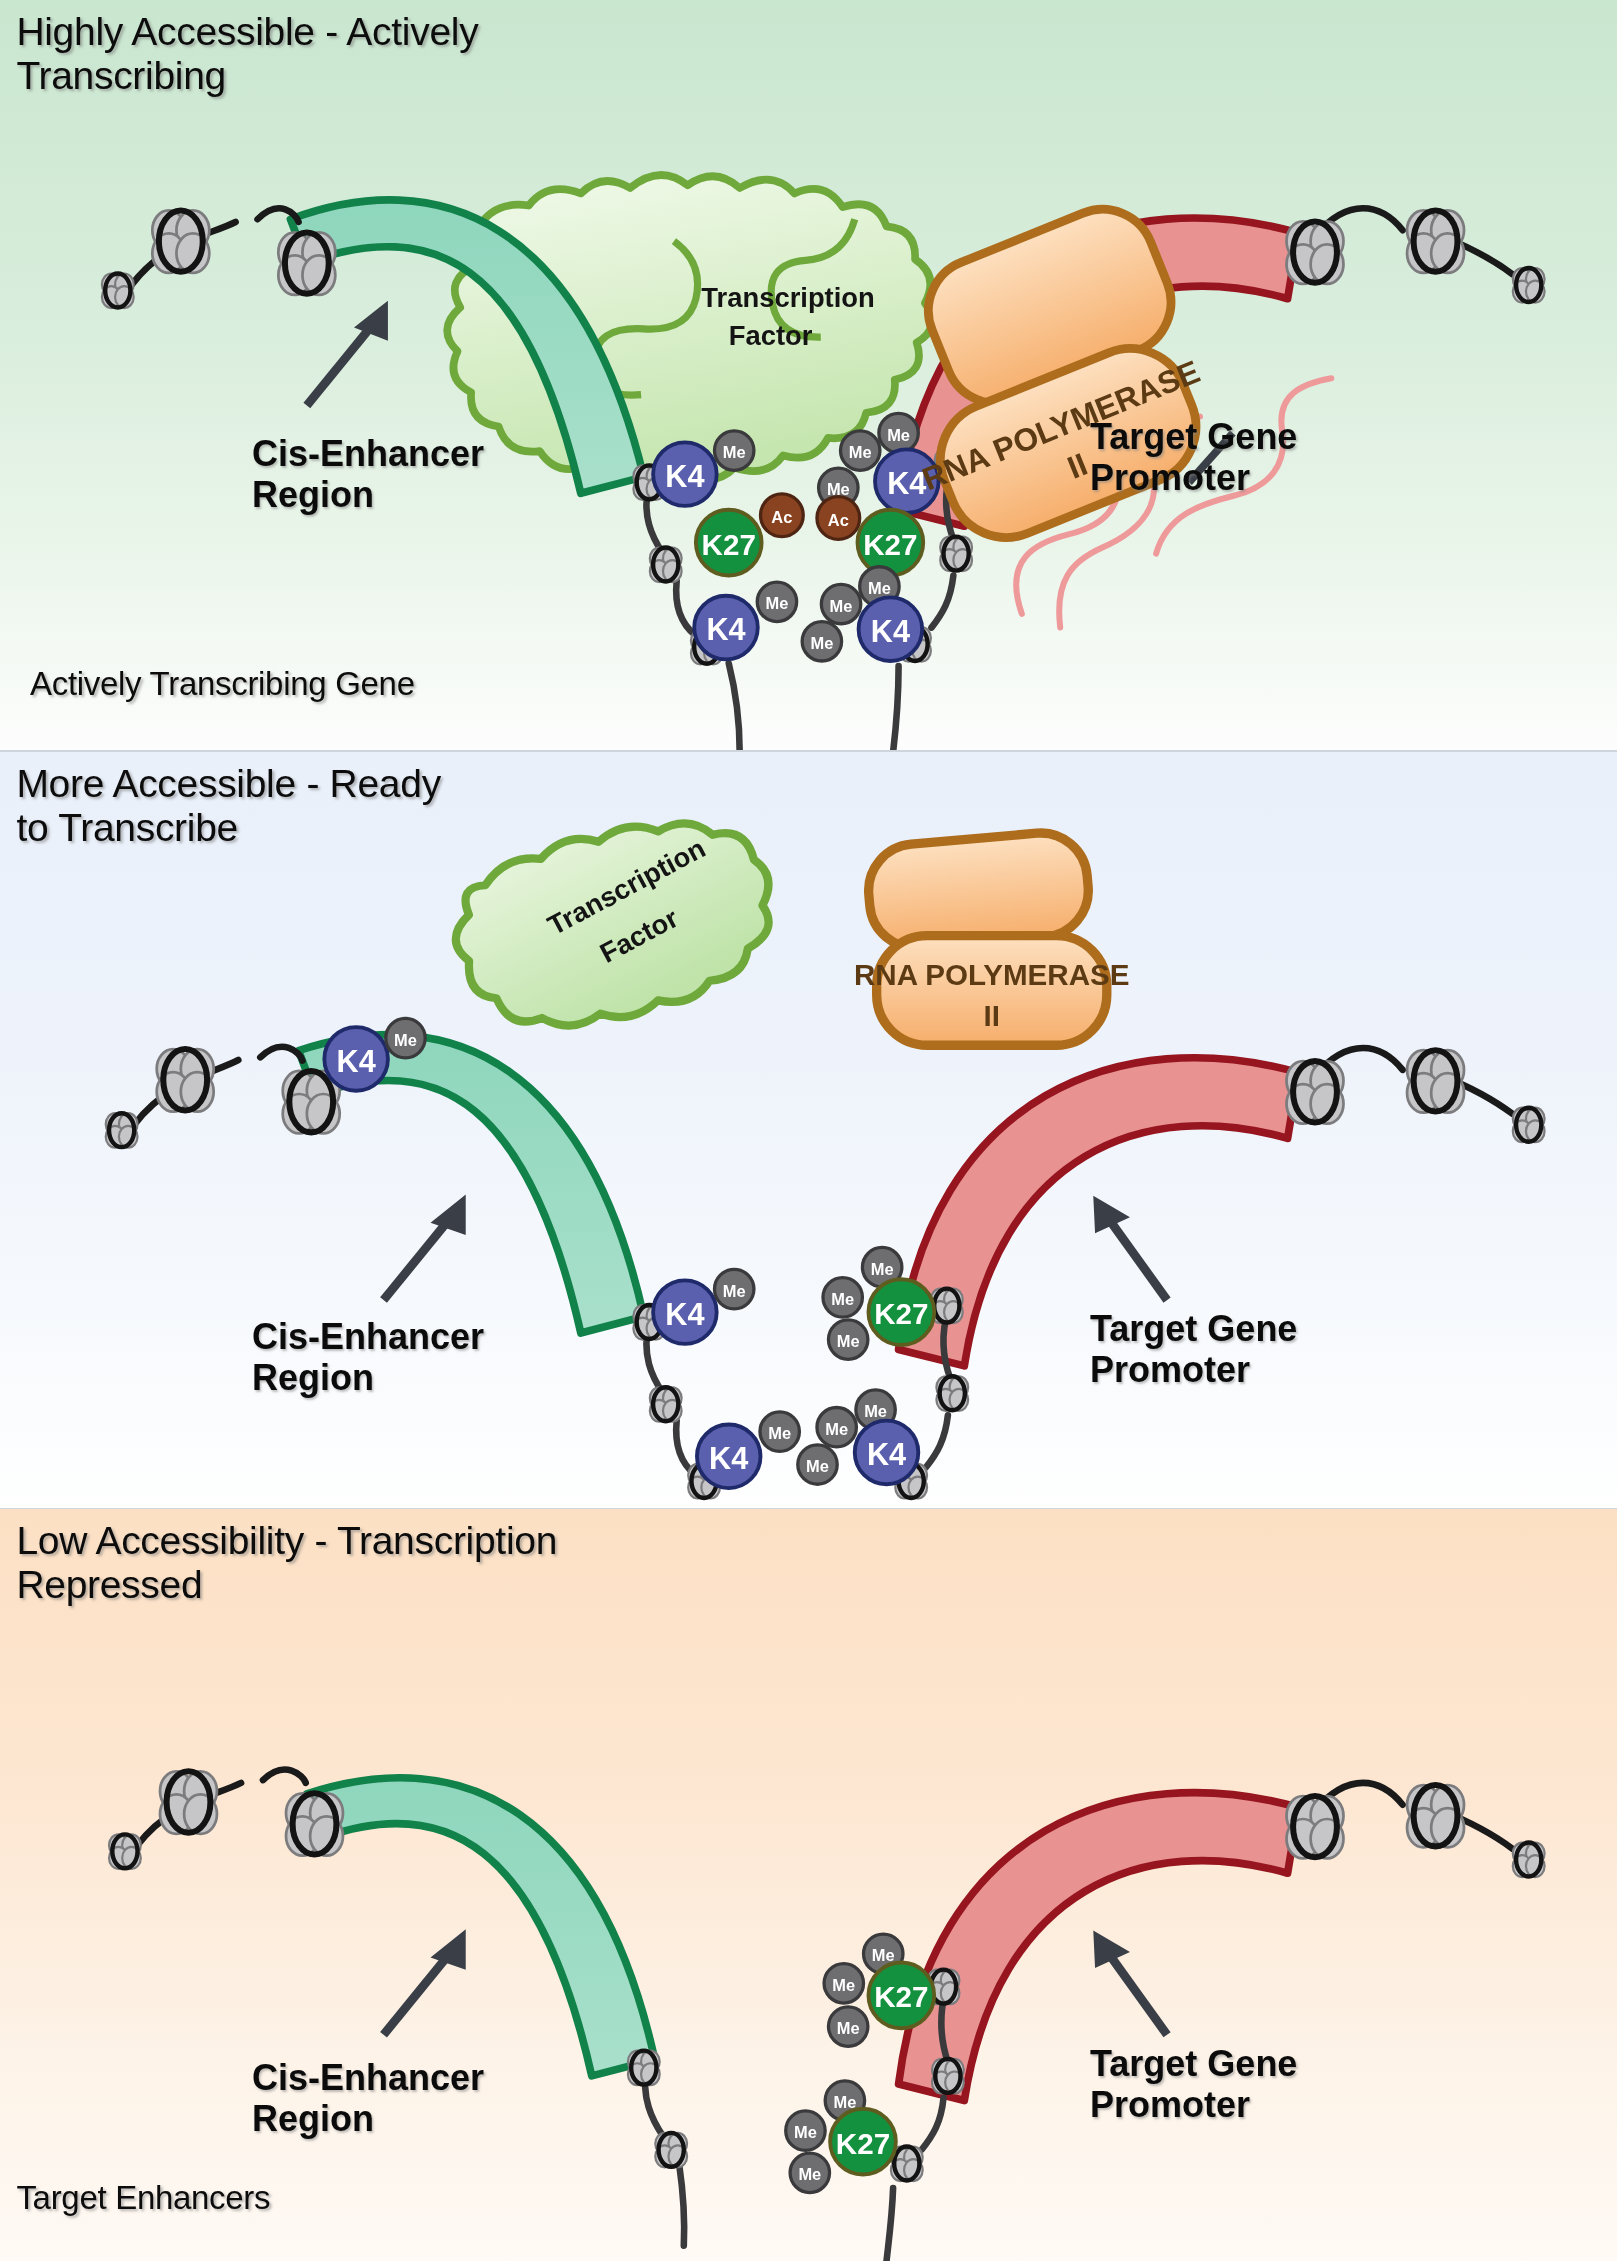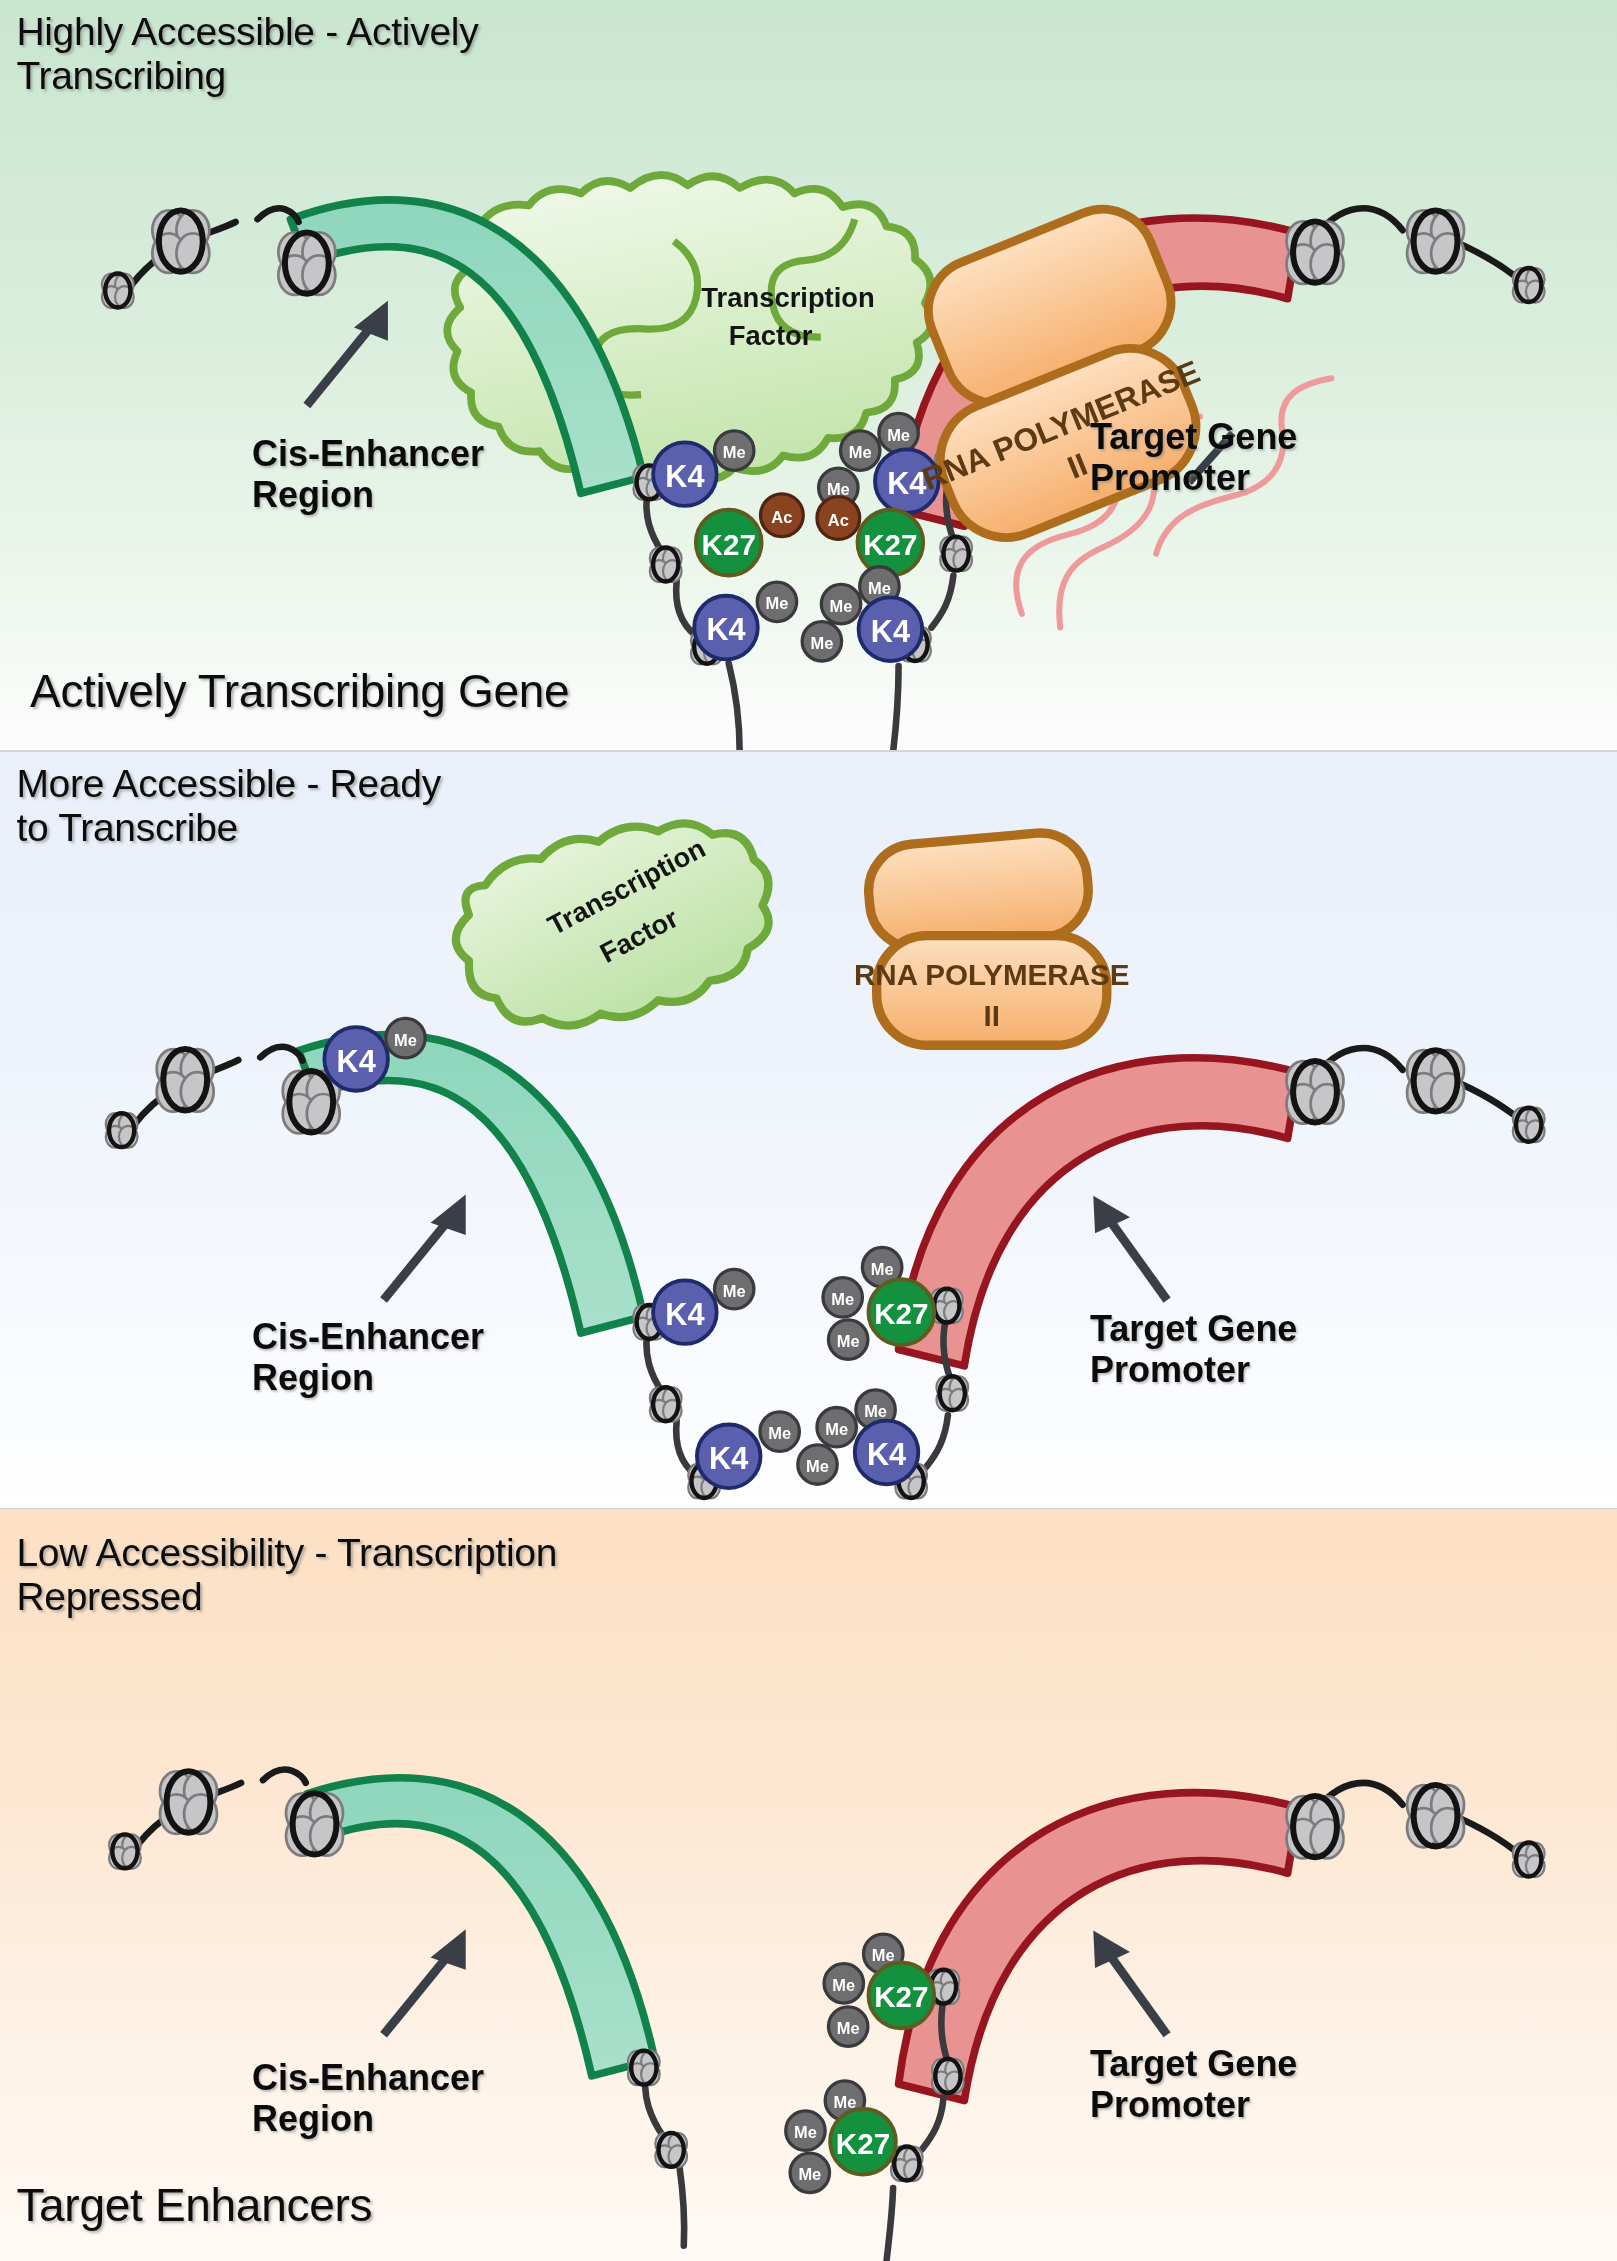--- a/index.html
+++ b/index.html
@@ -8,21 +8,21 @@
   #fig{position:relative;width:1618px;height:2261px;overflow:hidden;background:#fff;}
   .panel{position:absolute;left:0;width:1618px;overflow:hidden;}
   #panel1{top:0;height:752px;background:linear-gradient(to bottom,#c9e6cf 0%,#daeedd 45%,#eaf5ea 72%,#fdfdfd 100%);}
   #panel2{top:752px;height:758px;background:linear-gradient(to bottom,#e9f0fa 0%,#eef3fb 40%,#f6f9fd 72%,#ffffff 100%);}
   #panel3{top:1509px;height:752px;background:linear-gradient(to bottom,#fce0c4 0%,#fde7d2 38%,#fdf2e6 70%,#fffaf5 100%);}
   .panel-div{position:absolute;left:0;width:1618px;height:1.6px;background:#cfd5dd;}
   .title{position:absolute;font-weight:normal;color:#0c0c0c;line-height:1.12;
          text-shadow:2.2px 2.2px 2.7px rgba(120,120,120,.55);letter-spacing:-0.3px;
          font-family:"Liberation Sans",sans-serif;white-space:pre-line;}
   .t-top{font-size:39px;}
-  .t-bot{font-size:46px;}
+  .t-bot{font-size:33px;}
   .lbl{position:absolute;font-weight:bold;font-size:36px;color:#0b0b0b;line-height:1.15;
        text-shadow:1.6px 1.6px 2.2px rgba(130,130,130,.5);white-space:pre-line;}
   svg.layer{position:absolute;left:0;top:0;width:1618px;height:100%;overflow:visible;}
   .tf-label{font-family:"Liberation Sans",sans-serif;font-weight:bold;fill:#141414;font-size:50px;}
   .pol-label{font-family:"Liberation Sans",sans-serif;font-weight:bold;fill:#5c3b14;}
   .mark-txt{font-family:"Liberation Sans",sans-serif;font-weight:bold;fill:#ffffff;text-anchor:middle;}
 </style>
 </head>
 <body>
 
@@ -392,21 +392,21 @@
       <g stroke="#3a3f47" stroke-width="16" fill="#3a3f47">
         <line x1="700" y1="960" x2="830" y2="800"></line>
         <polygon points="842,784 802,816 842,830"></polygon>
       </g>
       <g stroke="#3a3f47" stroke-width="16" fill="#3a3f47">
         <line x1="2130" y1="960" x2="2015" y2="800"></line>
         <polygon points="2004,784 2006,826 2045,808"></polygon>
       </g>
     </svg>
 
-    <div class="title t-top" style="left:16.4px;top:22px;">Low Accessibility - Transcription
+    <div class="title t-top" style="left:16.4px;top:10px;">Low Accessibility - Transcription
 Repressed</div>
     <div class="lbl" style="left:252px;top:548px;">Cis-Enhancer
 Region</div>
     <div class="lbl" style="left:1090px;top:534px;">Target Gene
 Promoter</div>
     <div class="title t-bot" style="left:16.4px;top:671px;">Target Enhancers</div>
   </div>
 
 </div>
 

